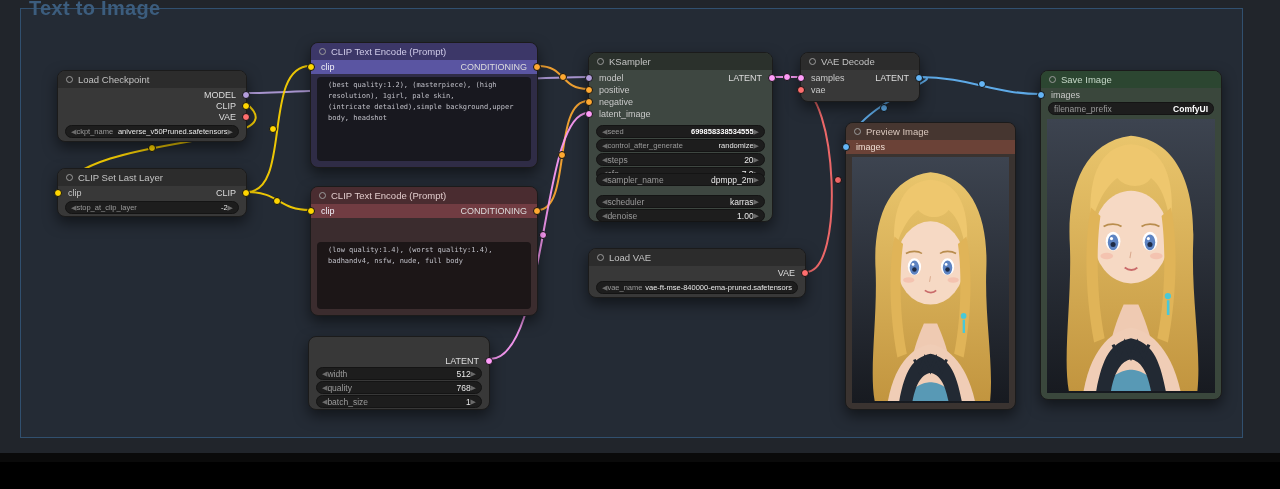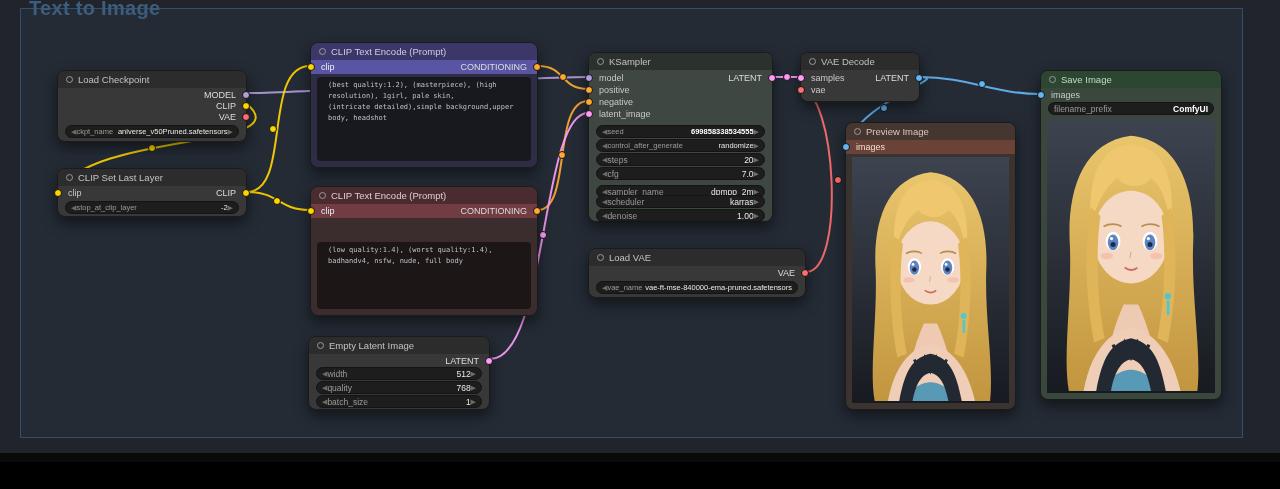--- a/index.html
+++ b/index.html
@@ -200,24 +200,20 @@
     <div class="srow band" style="top:17px">
       <span class="dot left c-clip"></span>
       <span>clip</span>
       <span class="out-label">CONDITIONING</span>
       <span class="dot right c-cond"></span>
     </div>
     <div class="prompt" style="top:34px">(low quality:1.4), (worst quality:1.4), badhandv4, nsfw, nude, full body</div>
   </div>
 
   <div class="node" style="left:308px;top:336px;width:182px;height:74px">
-    <div class="nhead">
-      <span class="ncircle"></span>
-      <span>Empty Latent Image</span>
-    </div>
     <div class="srow" style="top:18px">
       <span class="out-label">LATENT</span>
       <span class="dot right c-latent"></span>
     </div>
     <div class="widget" style="top:30px">
       <span class="arr">◀</span>
       <span>width</span>
       <span class="wvalue">512</span>
       <span class="arr">▶</span>
     </div>
@@ -275,21 +271,21 @@
       <span>steps</span>
       <span class="wvalue">20</span>
       <span class="arr">▶</span>
     </div>
     <div class="widget" style="top:114px">
       <span class="arr">◀</span>
       <span>cfg</span>
       <span class="wvalue">7.0</span>
       <span class="arr">▶</span>
     </div>
-    <div class="widget" style="top:132px">
+    <div class="widget" style="top:120px">
       <span class="arr">◀</span>
       <span>sampler_name</span>
       <span class="wvalue">dpmpp_2m</span>
       <span class="arr">▶</span>
     </div>
     <div class="widget" style="top:142px">
       <span class="arr">◀</span>
       <span>scheduler</span>
       <span class="wvalue">karras</span>
       <span class="arr">▶</span>

